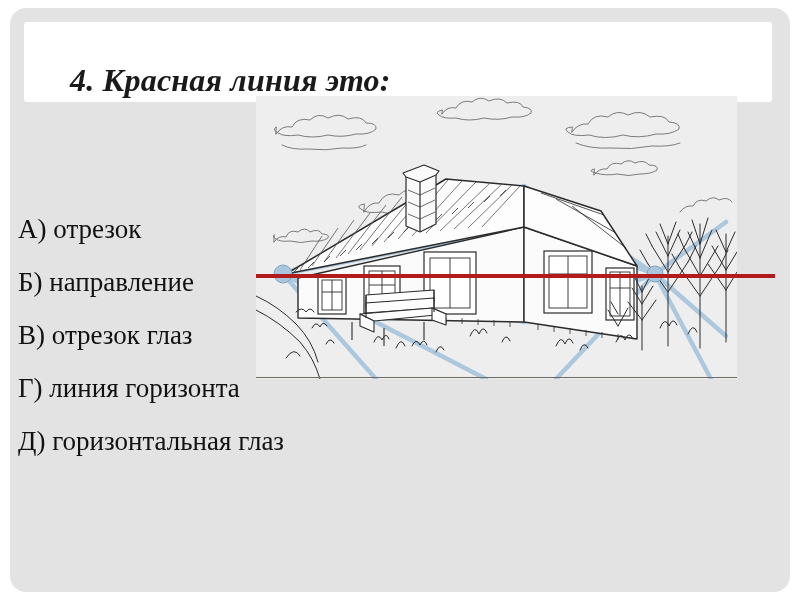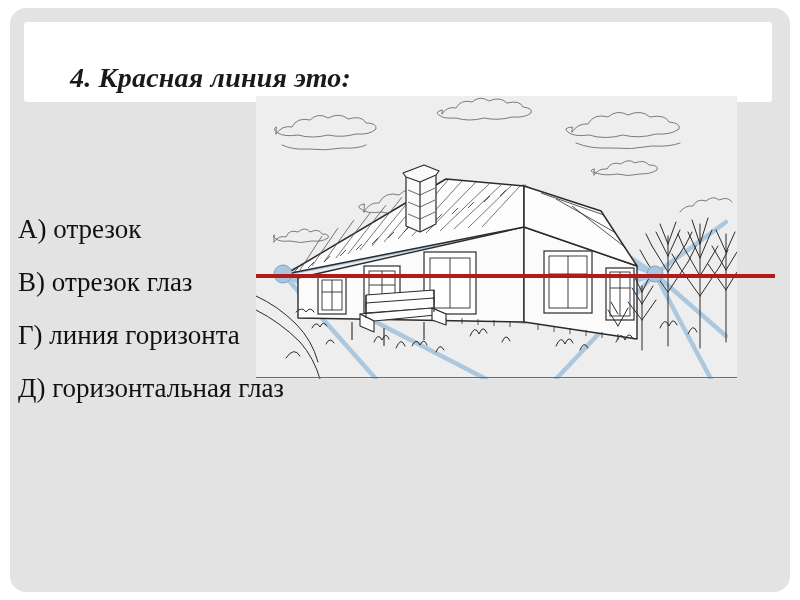--- a/index.html
+++ b/index.html
@@ -21,21 +21,21 @@
   
   .title-plate{
     position:absolute;left:24px;top:22px;width:748px;height:80px;
     background:#ffffff;
     border-radius:3px;
   }
   .title-text{
     position:absolute;left:46px;top:40px;
     font-family:"Liberation Serif", serif;
     font-weight:bold;font-style:italic;
-    font-size:28px;color:#1a1a1a;
+    font-size:32px;color:#1a1a1a;
     letter-spacing:0.2px;
     white-space:nowrap;
   }
   
   .options{
     position:absolute;left:18px;top:216px;width:420px;
   }
   .option{
     font-family:"Liberation Serif", serif;
     font-size:27px;color:#111111;
@@ -66,20 +66,21 @@
 <div id="slide">
 
   <div class="canvas"></div>
 
   <div class="title-plate">
     <div class="title-text">4. Красная линия это:</div>
   </div>
 
   <div class="options">
     <div class="option">А) отрезок</div>
+    <div class="option">Б) направление</div>
     <div class="option">В) отрезок глаз</div>
     <div class="option">Г) линия горизонта</div>
     <div class="option">Д) горизонтальная глаз</div>
   </div>
 
   <div class="picture">
     <svg width="481" height="283" viewBox="0 0 481 283" xmlns="http://www.w3.org/2000/svg">
       <rect x="0" y="0" width="481" height="283" fill="#eeeeee"></rect>
 
       <g fill="none" stroke="#6e6e6e" stroke-width="0.9" stroke-linecap="round">

